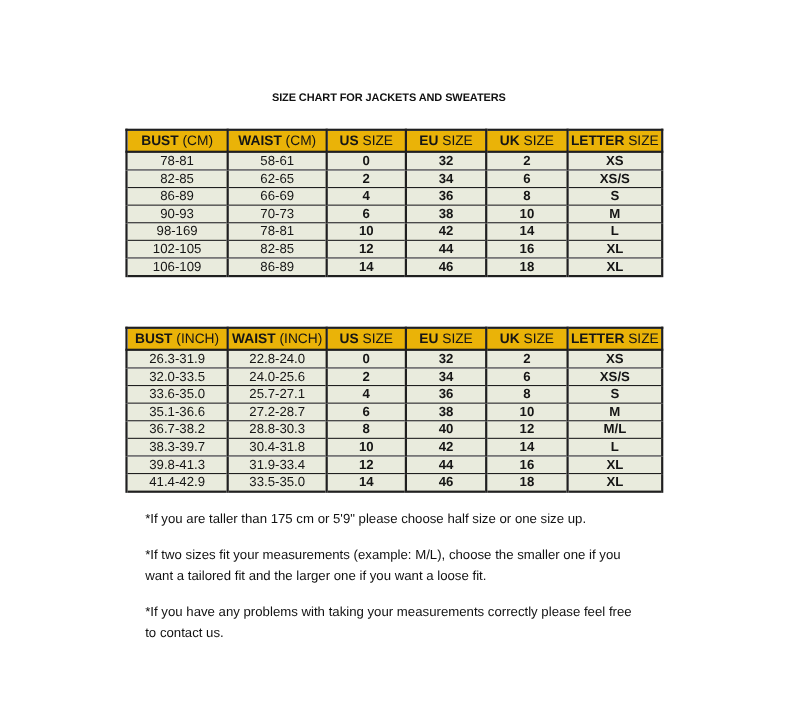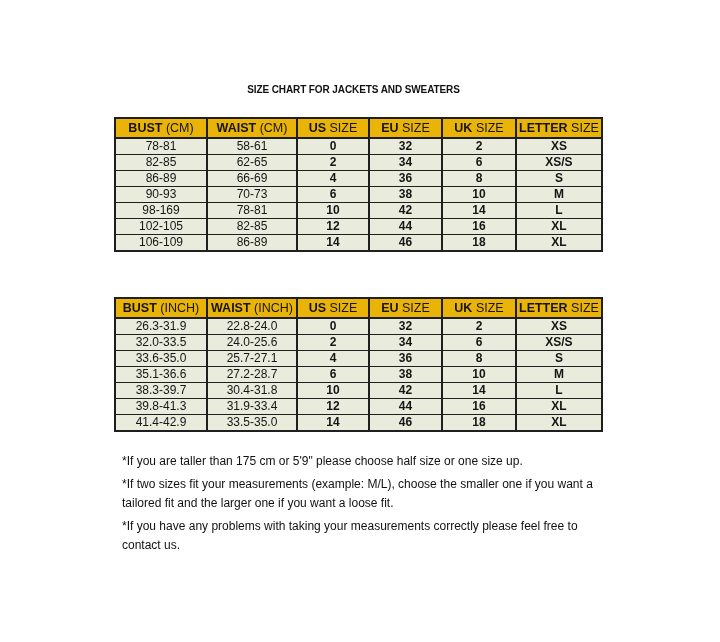--- a/index.html
+++ b/index.html
@@ -62,21 +62,21 @@
     font-size:12px;
     line-height:15px;
   }
   td.measure-col{font-weight:normal;}
   td.size-col{font-weight:bold;}
   .notes{
     position:absolute;
     top:448px;left:118px;width:482px;
   }
   .notes p{
-    margin:4px;
+    margin:14px;
     font-size:12px;
     line-height:19px;
     color:#111;
   }
 </style>
 </head>
 <body>
 
 <h1 class="page-title">SIZE CHART FOR JACKETS AND SWEATERS</h1>
 
@@ -205,20 +205,28 @@
       </tr>
       <tr>
         <td class="measure-col">35.1-36.6</td>
         <td class="measure-col">27.2-28.7</td>
         <td class="size-col">6</td>
         <td class="size-col">38</td>
         <td class="size-col">10</td>
         <td class="size-col">M</td>
       </tr>
       <tr>
+        <td class="measure-col">36.7-38.2</td>
+        <td class="measure-col">28.8-30.3</td>
+        <td class="size-col">8</td>
+        <td class="size-col">40</td>
+        <td class="size-col">12</td>
+        <td class="size-col">M/L</td>
+      </tr>
+      <tr>
         <td class="measure-col">38.3-39.7</td>
         <td class="measure-col">30.4-31.8</td>
         <td class="size-col">10</td>
         <td class="size-col">42</td>
         <td class="size-col">14</td>
         <td class="size-col">L</td>
       </tr>
       <tr>
         <td class="measure-col">39.8-41.3</td>
         <td class="measure-col">31.9-33.4</td>

